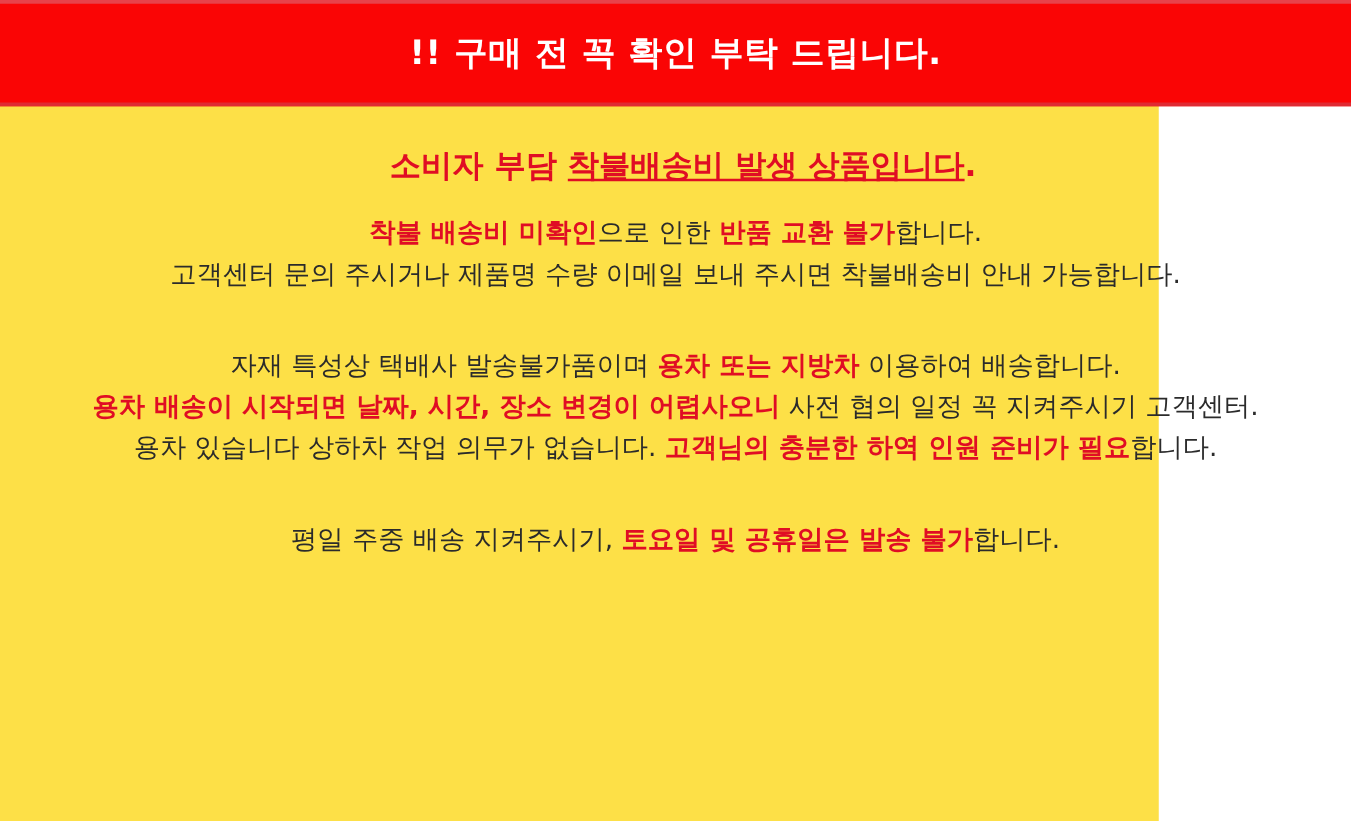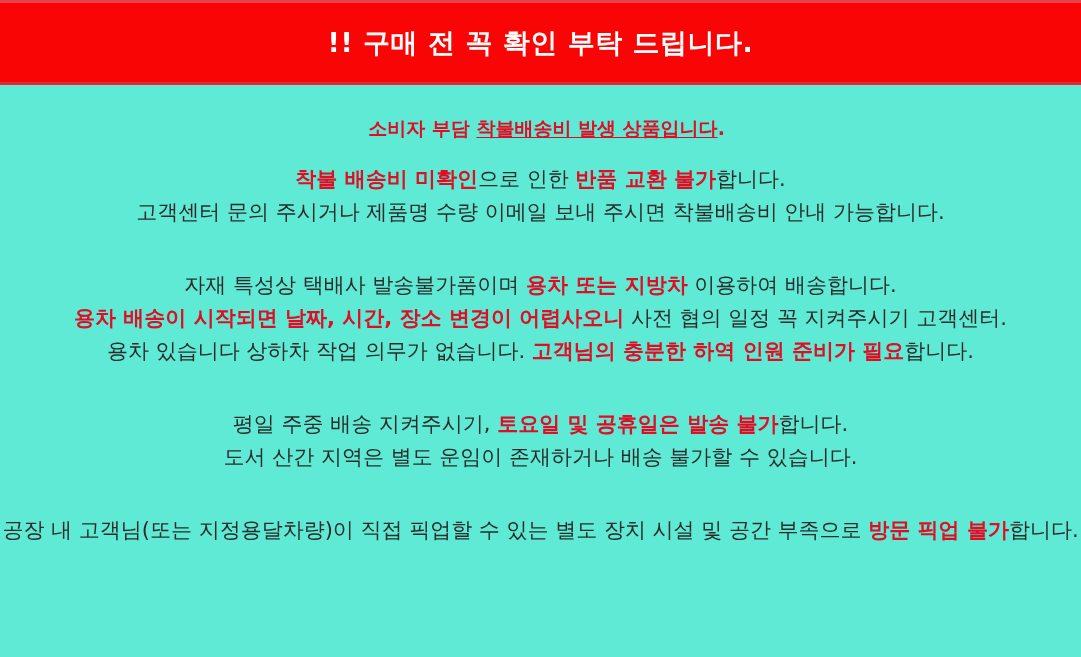--- a/index.html
+++ b/index.html
@@ -9,23 +9,23 @@
   }
   body {
     width: 1081px;
     height: 657px;
     background: #ffffff;
     font-family: "DejaVu Sans", "Liberation Sans", sans-serif;
     overflow: hidden;
   }
   .notice-page {
     position: relative;
-    width: 1081px;
+    width: 927px;
     height: 657px;
-    background: #5eead4;
+    background: #fde047;
   }
   
   .banner {
     position: absolute;
     top: 0;
     left: 0;
     width: 1081px;
     height: 85px;
     background: #fa0505;
     border-top: 3px solid #e8424a;
@@ -47,21 +47,21 @@
   
   .content {
     position: absolute;
     top: 85px;
     left: 0;
     width: 1081px;
     text-align: center;
   }
   .heading {
     margin-top: 32px;
-    font-size: 19px;
+    font-size: 25px;
     font-weight: bold;
     color: #e00d24;
     line-height: 1.25;
     white-space: nowrap;
     padding-left: 12px;
   }
   .heading .u {
     text-decoration: underline;
     text-underline-offset: 2px;
   }
@@ -108,22 +108,18 @@
           <div class="line"><span class="r">착불 배송비 미확인</span><span class="k">으로 인한 </span><span class="r">반품 교환 불가</span><span class="k">합니다.</span></div>
           <div class="line"><span class="k">고객센터 문의 주시거나 제품명 수량 이메일 보내 주시면 착불배송비 안내 가능합니다.</span></div>
         </div>
         <div class="para gap-big">
           <div class="line"><span class="k">자재 특성상 택배사 발송불가품이며 </span><span class="r">용차 또는 지방차</span><span class="k"> 이용하여 배송합니다.</span></div>
           <div class="line"><span class="r">용차 배송이 시작되면 날짜, 시간, 장소 변경이 어렵사오니</span><span class="k"> 사전 협의 일정 꼭 지켜주시기 고객센터.</span></div>
           <div class="line"><span class="k">용차 있습니다 상하차 작업 의무가 없습니다. </span><span class="r">고객님의 충분한 하역 인원 준비가 필요</span><span class="k">합니다.</span></div>
         </div>
         <div class="para gap-big">
           <div class="line"><span class="k">평일 주중 배송 지켜주시기, </span><span class="r">토요일 및 공휴일은 발송 불가</span><span class="k">합니다.</span></div>
-          <div class="line"><span class="k">도서 산간 지역은 별도 운임이 존재하거나 배송 불가할 수 있습니다.</span></div>
-        </div>
-        <div class="para gap-big">
-          <div class="line"><span class="k">공장 내 고객님(또는 지정용달차량)이 직접 픽업할 수 있는 별도 장치 시설 및 공간 부족으로 </span><span class="r">방문 픽업 불가</span><span class="k">합니다.</span></div>
         </div>
       </div>
 
   </div>
 
 </div>
 
 </body></html>

